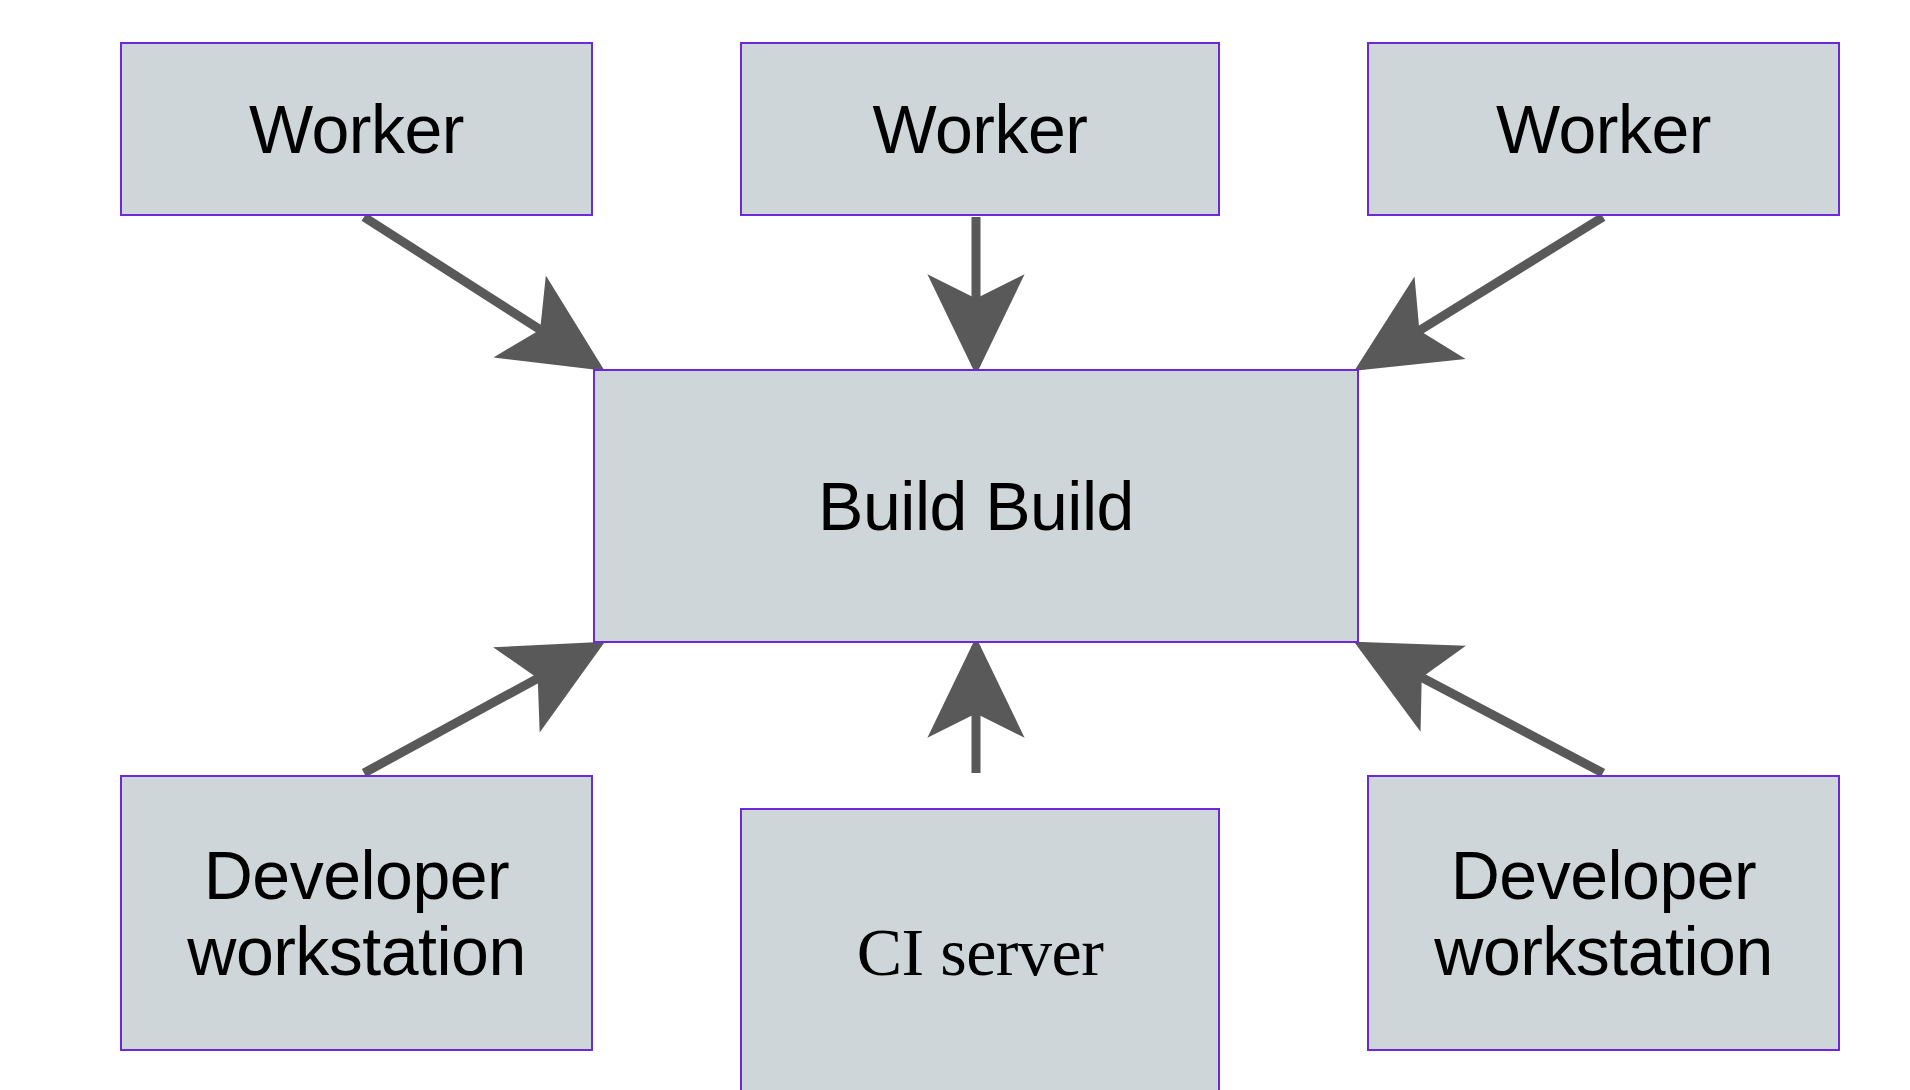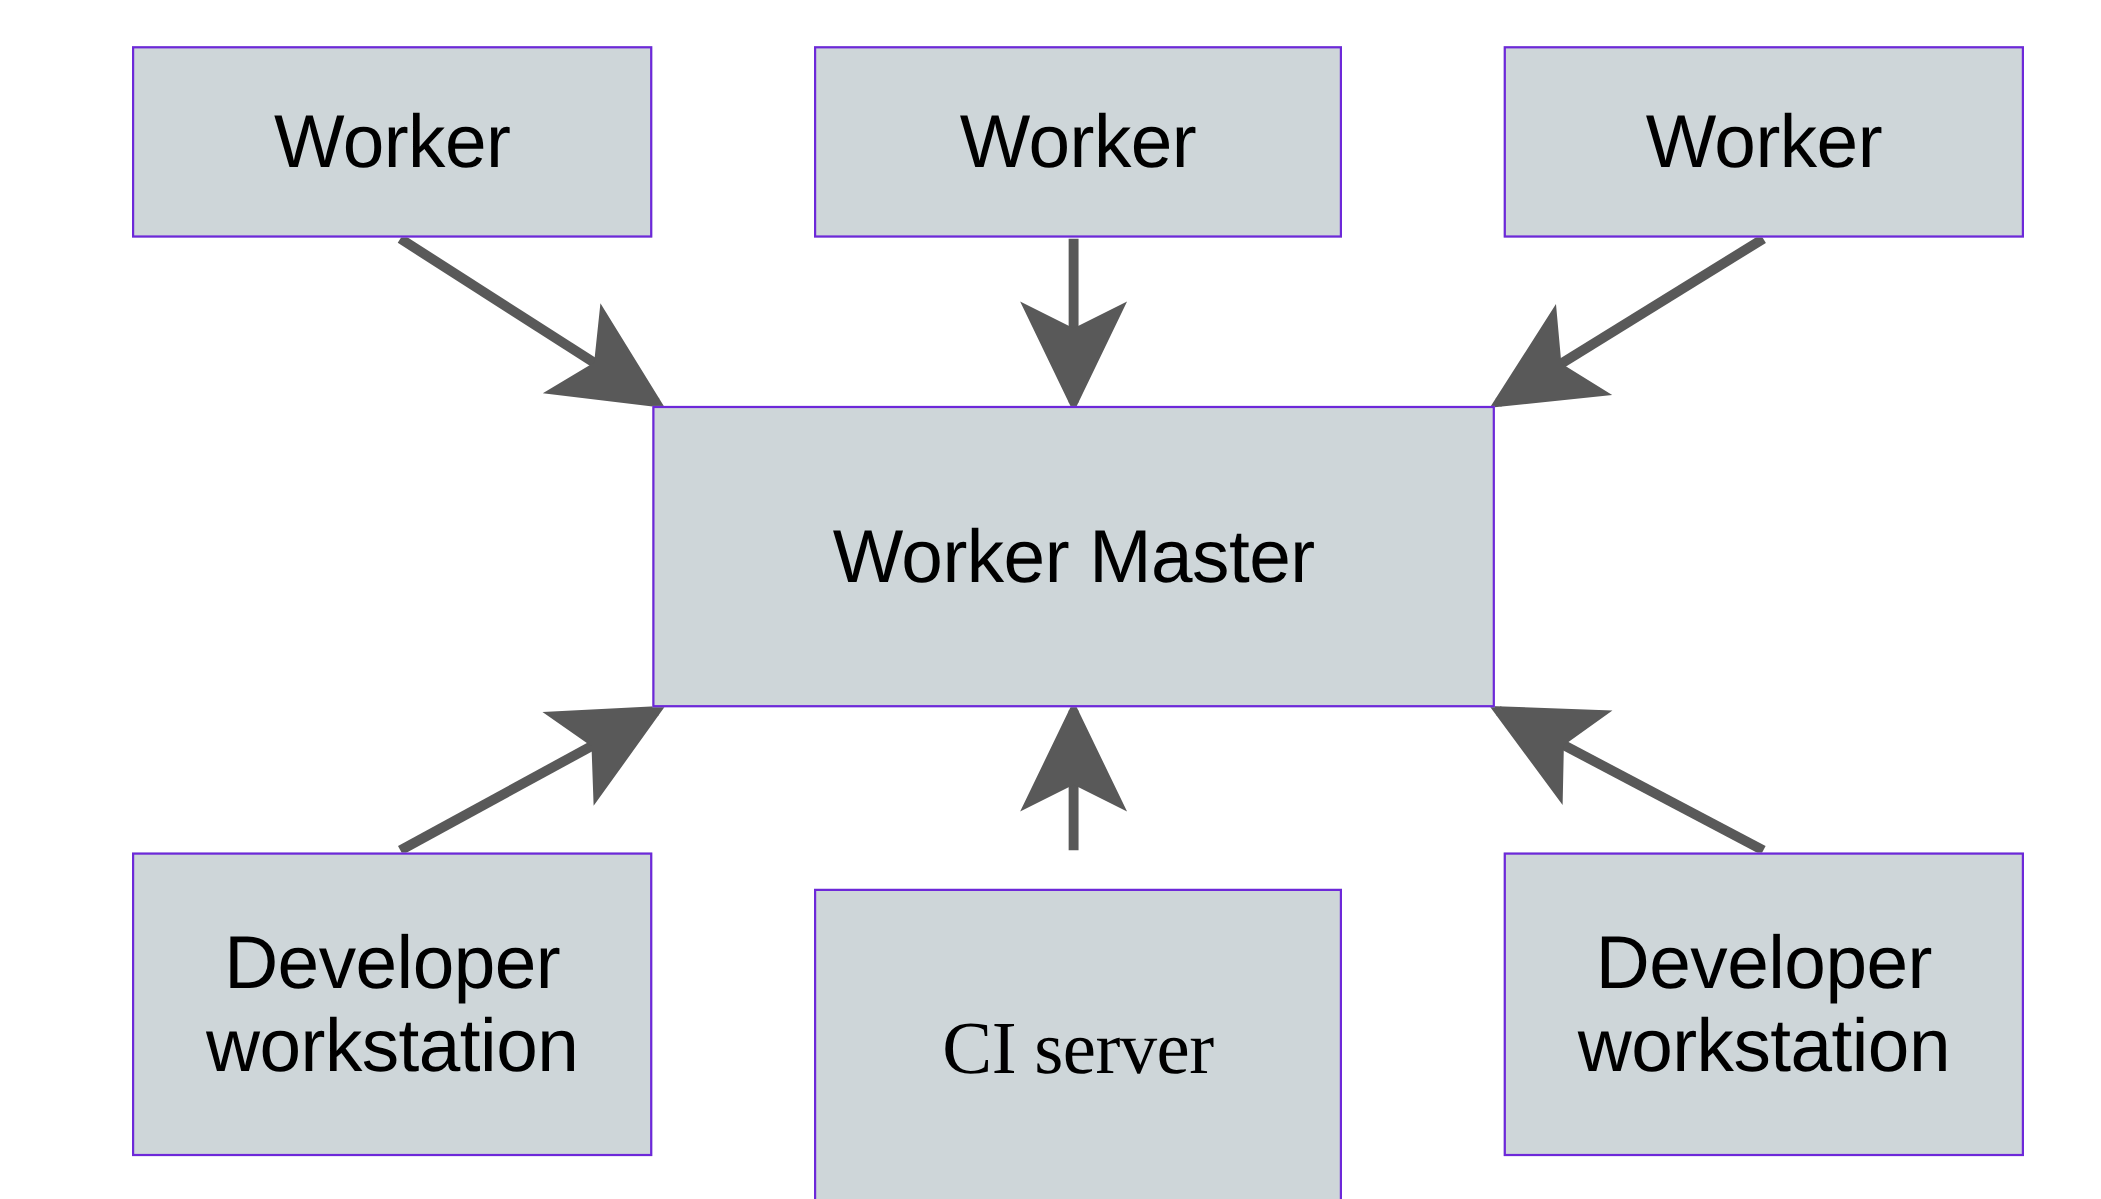--- a/index.html
+++ b/index.html
@@ -97,21 +97,21 @@
 
   <div class="node worker-b">
     <span class="node-label">Worker</span>
   </div>
 
   <div class="node worker-c">
     <span class="node-label">Worker</span>
   </div>
 
   <div class="node master">
-    <span class="node-label">Worker Master</span>
+    <span class="node-label">Build Build</span>
   </div>
 
   <div class="node devws-a">
     <span class="node-label">Developer
 workstation</span>
   </div>
 
   <div class="node ci">
     <span class="node-label">CI server</span>
   </div>

